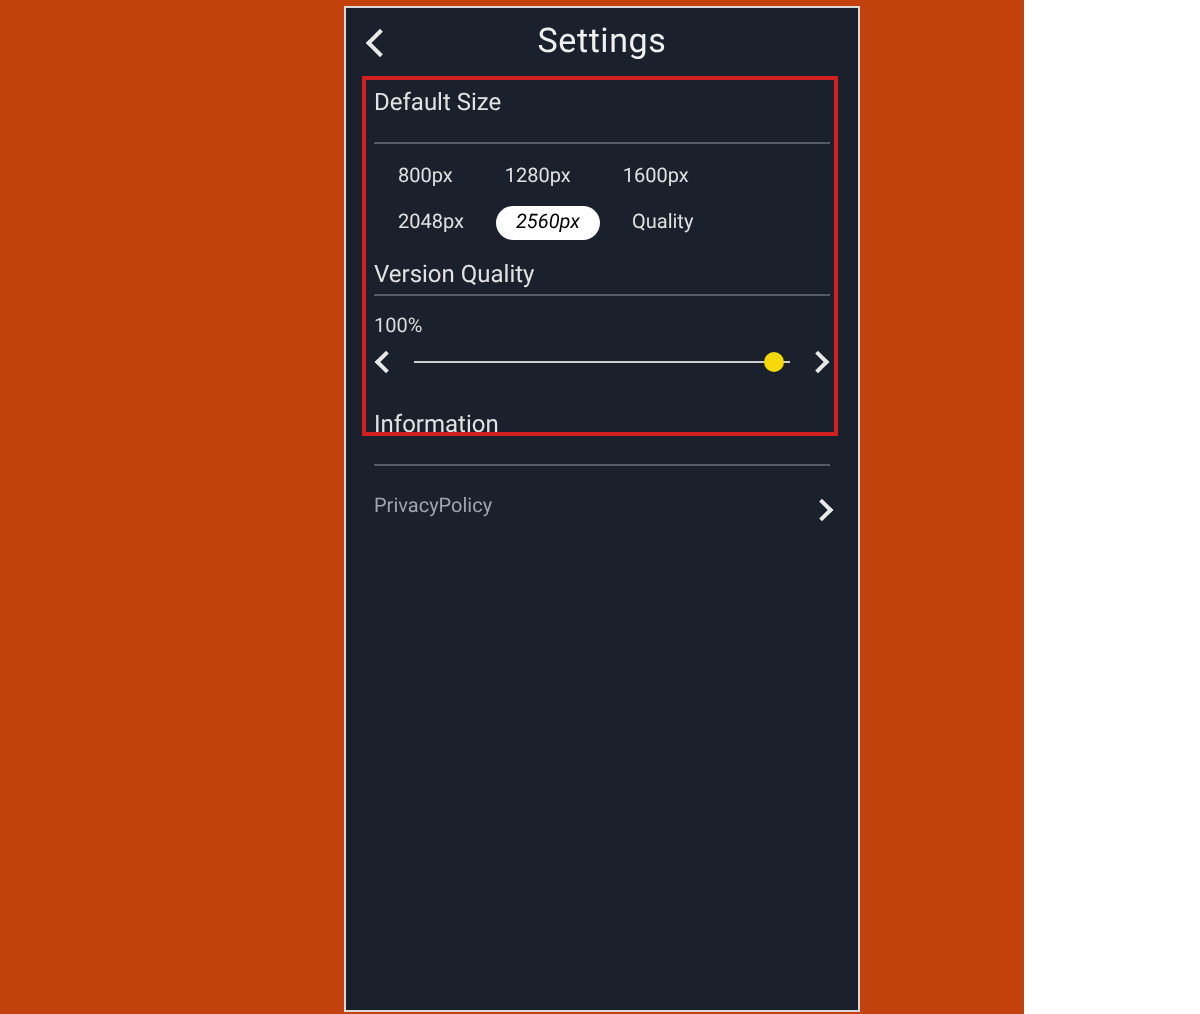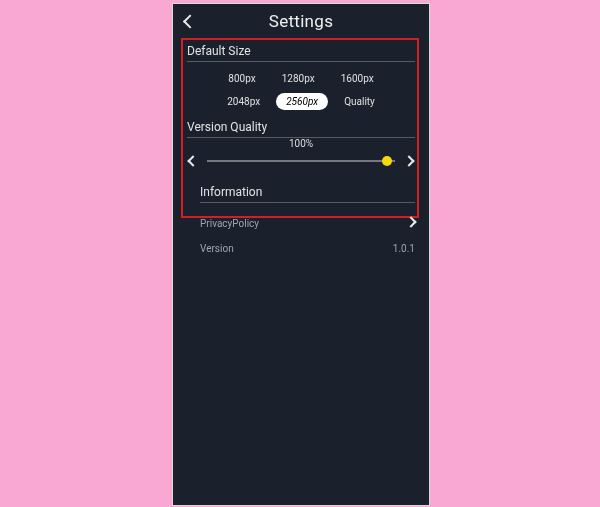--- a/index.html
+++ b/index.html
@@ -1,40 +1,40 @@
 <!DOCTYPE html>
 <html><head>
 <meta charset="utf-8">
 <style>
   html,body{margin:0;padding:0;background:#fff;font-family:-apple-system,BlinkMacSystemFont,"Segoe UI",Roboto,Helvetica,Arial,sans-serif;}
-  .stage{width:600px;height:507px;position:relative;background:#f9a8d4;}
+  .stage{width:512px;height:507px;position:relative;background:#c2410c;}
   .phone{position:absolute;left:172px;top:3px;width:256px;height:501px;background:#1a212d;border:1px solid #d9d9d9;overflow:hidden;}
   .topbar{display:flex;align-items:center;justify-content:center;height:34px;position:relative;color:#e8e8e8;}
   .topbar .back{position:absolute;left:12px;top:50%;transform:translateY(-50%);cursor:pointer;}
   .topbar .title{font-size:17px;letter-spacing:0.3px;color:#f0f0f0;}
   .chev{display:inline-block;width:8px;height:8px;border-left:2px solid #e8e8e8;border-bottom:2px solid #e8e8e8;}
   .chev.left{transform:rotate(45deg);}
   .chev.right{transform:rotate(-135deg);}
   .chev.small{width:6px;height:6px;}
   .redbox{position:absolute;left:8px;top:34px;width:238px;height:180px;border:2px solid #d21f1f;box-sizing:border-box;pointer-events:none;}
   .section{padding:6px 14px 0 14px;}
-  .sec-head{color:#e2e2e2;font-size:12px;padding-bottom:3px;border-bottom:1px solid #555c66;margin-bottom:8px;}
-  .size-grid{display:flex;flex-wrap:wrap;justify-content:center;gap:6px 6px;padding:0 2px 10px 2px;}
+  .sec-head{color:#e2e2e2;font-size:12px;padding-bottom:13px;border-bottom:1px solid #555c66;margin-bottom:8px;}
+  .size-grid{display:flex;flex-wrap:wrap;gap:6px 6px;padding:0 2px 10px 2px;}
   .size-opt{font-size:10px;color:#e0e0e0;padding:3px 10px;border-radius:12px;cursor:pointer;text-align:center;min-width:42px;box-sizing:border-box;}
   .size-opt.selected{background:#ffffff;color:#000000;font-style:italic;}
   .quality{padding:0 14px 12px 14px;}
   .q-head{color:#e2e2e2;font-size:12px;padding-bottom:3px;border-bottom:1px solid #555c66;}
-  .q-val{color:#dcdcdc;font-size:10px;text-align:center;margin-bottom:6px;}
+  .q-val{color:#dcdcdc;font-size:10px;margin-top:10px;margin-bottom:6px;}
   .slider-row{display:flex;align-items:center;gap:8px;}
   .slider-row .arrow{cursor:pointer;display:flex;align-items:center;justify-content:center;width:12px;}
   .slider-track{position:relative;flex:1;height:12px;}
   .slider-line{position:absolute;left:0;right:0;top:50%;transform:translateY(-50%);height:1px;background:#cfcfcf;}
   .slider-thumb{position:absolute;top:50%;width:10px;height:10px;border-radius:50%;background:#f5d90a;transform:translate(-50%,-50%);cursor:grab;}
-  .info{padding:6px 14px 0 14px;margin-left:13px;}
-  .info-row{display:flex;align-items:flex-start;justify-content:space-between;font-size:10px;color:#c7c7c7;padding:7px 0;cursor:pointer;}
+  .info{padding:6px 14px 0 14px;}
+  .info-row{display:flex;align-items:flex-end;justify-content:space-between;font-size:10px;color:#c7c7c7;padding:7px 0;cursor:pointer;}
   .info-row .lbl{color:#9fa4ad;}
   .info-row .val{color:#9fa4ad;}
   .info-row.link .go{display:flex;align-items:center;}
 </style>
 </head>
 <body>
 <div class="stage">
   <div class="phone">
     <div class="topbar">
       <span class="back"><span class="chev left"></span></span>
@@ -73,19 +73,15 @@
     </div>
 
     <div class="info">
       <div class="sec-head">Information</div>
       <div class="info-row link">
         <span class="lbl">PrivacyPolicy</span>
         <span class="go">
             <span class="chev small right" style="border-color:#eaeaea"></span>
           </span>
       </div>
-      <div class="info-row">
-        <span class="lbl">Version</span>
-        <span class="val">1.0.1</span>
-      </div>
     </div>
   </div>
 </div>
 
 </body></html>

